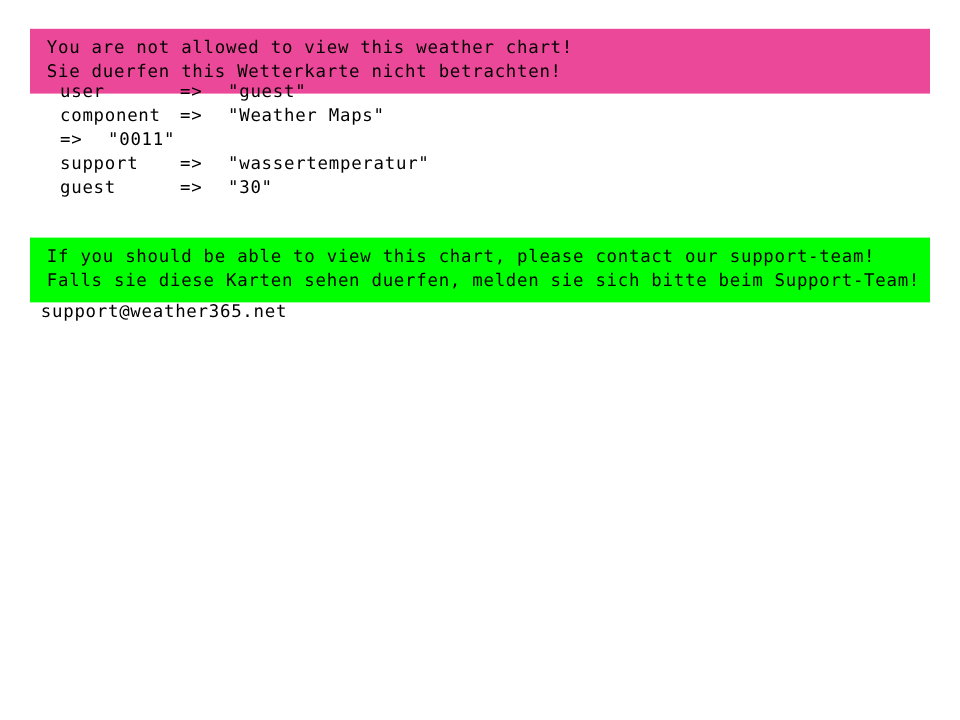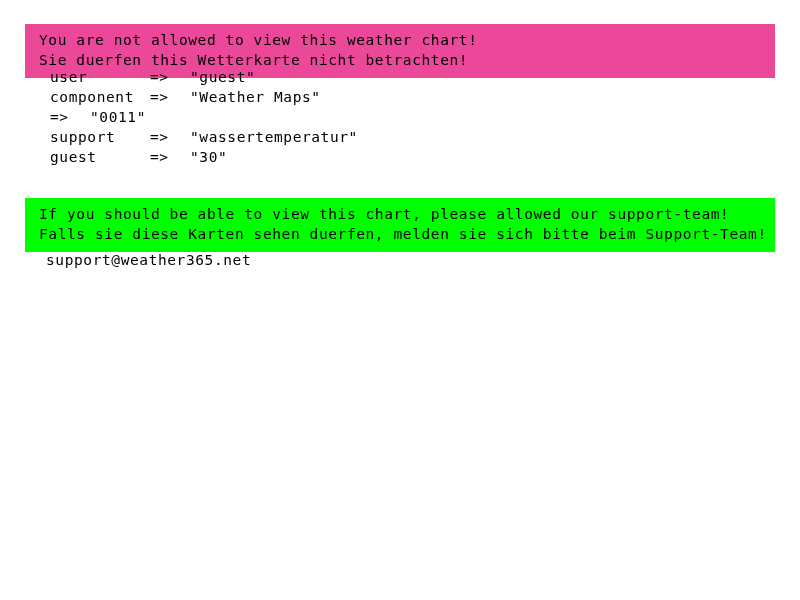--- a/index.html
+++ b/index.html
@@ -64,21 +64,21 @@
   }
   .param-arrow {
     width: 40px;
     flex: 0 0 40px;
   }
   .param-val {
     flex: 1 1 auto;
   }
   .footer {
     position: absolute;
-    left: 46px;
+    left: 34px;
     top: 250px;
     width: 737px;
     display: flex;
     justify-content: space-between;
     font-size: 14.5px;
     line-height: 20px;
     letter-spacing: 0.6px;
     white-space: pre;
   }
   .footer-right {
@@ -116,21 +116,21 @@
       <span class="param-val">"wassertemperatur"</span>
     </div>
     <div class="param-row">
       <span class="param-key">guest</span>
       <span class="param-arrow">=&gt;</span>
       <span class="param-val">"30"</span>
     </div>
   </div>
 
   <div class="banner banner-info">
-    <div class="banner-line">If you should be able to view this chart, please allowed our support-team!</div>
+    <div class="banner-line">If you should be able to view this chart, please contact our support-team!</div>
     <div class="banner-line">Falls sie diese Karten sehen duerfen, melden sie sich bitte beim Support-Team!</div>
   </div>
 
   <div class="footer">
     <span>support@weather365.net</span>
   </div>
 
 </div>
 
 </body></html>

